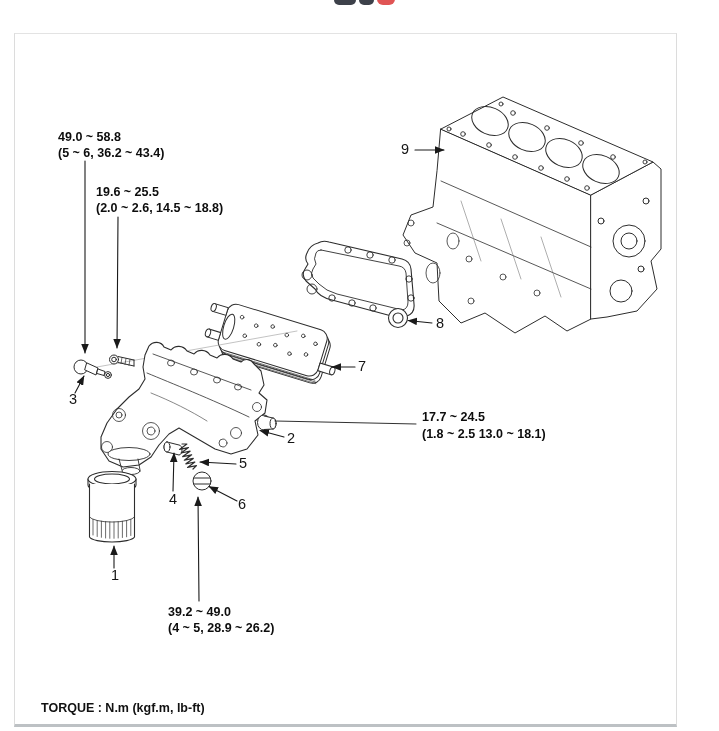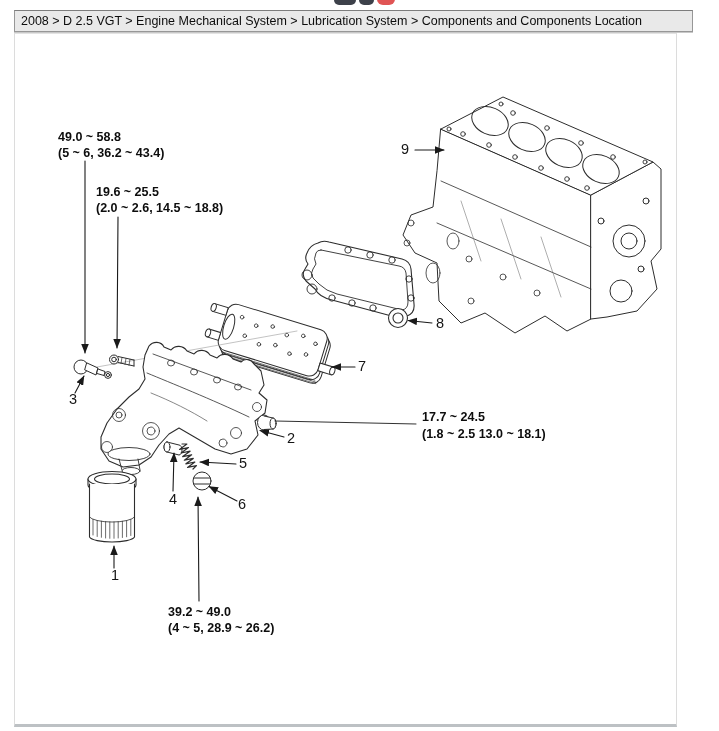--- a/index.html
+++ b/index.html
@@ -29,23 +29,20 @@
 <body>
 
 <div id="stage">
 
   <div id="logo-clip">
     <span class="blob b1" style="background:#3d414a;"></span>
     <span class="blob b2" style="background:#3d414a;"></span>
     <span class="blob b3" style="background:#e05454;"></span>
   </div>
 
-  <div id="crumbbar">
-    <span class="crumbtext">2008 &gt; D 2.5 VGT &gt; Engine Mechanical System &gt; Lubrication System &gt; Components and Components Location</span>
-  </div>
 
   <div id="panel">
     <svg width="661" height="690" viewBox="14 33 661 690" fill="none" stroke-linecap="round" stroke-linejoin="round">
       <defs>
         <marker id="arr" viewBox="0 0 10 8" refX="9.5" refY="4" markerWidth="9.5" markerHeight="8" orient="auto" markerUnits="userSpaceOnUse">
           <path d="M0,0 L10,4 L0,8 z" fill="#1a1a1a" stroke="none"></path>
         </marker>
       </defs>
 
       <g stroke="#2d2d2d" stroke-width="1">
@@ -288,14 +285,15 @@
       <g>
         <text class="spec" x="421" y="420">17.7 ~ 24.5</text>
         <text class="spec" x="421" y="437">(1.8 ~ 2.5 13.0 ~ 18.1)</text>
       </g>
       <g>
         <text class="spec" x="167" y="615">39.2 ~ 49.0</text>
         <text class="spec" x="167" y="631">(4 ~ 5, 28.9 ~ 26.2)</text>
       </g>
     </svg>
 
+    <div class="torque-note">TORQUE : N.m (kgf.m, lb-ft)</div>
   </div>
 </div>
 
 </body></html>

